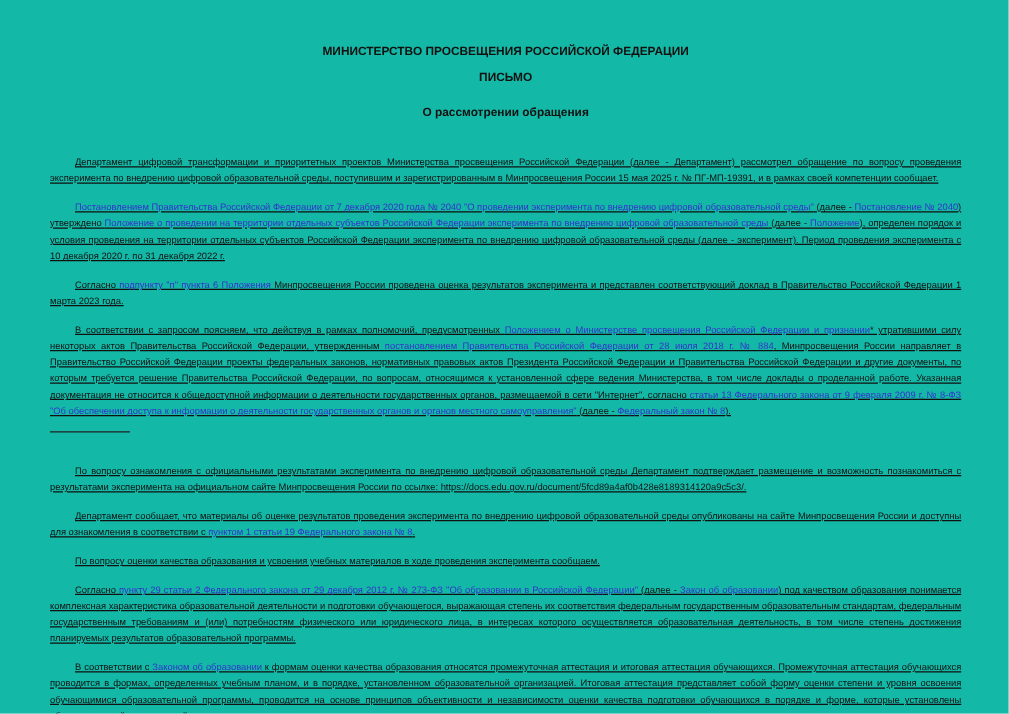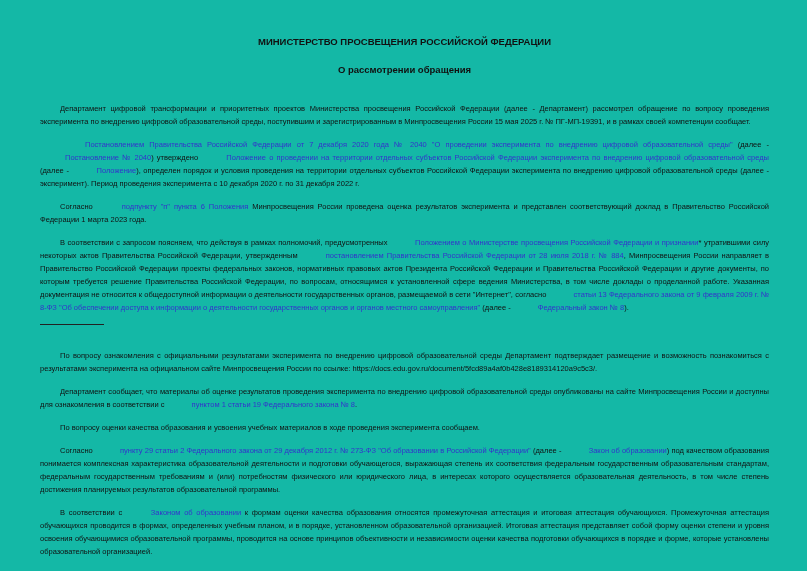--- a/index.html
+++ b/index.html
@@ -17,32 +17,33 @@
   .doc-header { text-align:center; font-weight:bold; font-size:9.5px; line-height:11px; }
   .hdr-line { margin-bottom:10px; }
   .hdr-subject { margin-top:17px;text-align:center; }
   .doc-body {
     margin-top:27px;
     font-size:7.5px;
     line-height:13px;
     text-align:justify;
     color:var(--text-color,#111111);
   }
-  .para { text-indent:20px; margin-bottom:10px; }
-  .link { color:var(--link-color,#3333cc);margin-left:25px; }
+  .para { text-indent:20px; margin-bottom:10px;text-decoration:underline; }
+  .link { color:var(--link-color,#3333cc); }
   .footnote-block { margin-top:2px; margin-bottom:24px; }
   .footnote-sep { width:64px; border-top:1px solid #222; margin-bottom:4px; }
   .footnote-text { padding-left:7px; text-align:left; }
 </style>
 </head>
 <body style="background: rgb(255, 255, 255);">
 
 <div class="page">
   <div class="doc-header">
     <div class="hdr-line">МИНИСТЕРСТВО ПРОСВЕЩЕНИЯ РОССИЙСКОЙ ФЕДЕРАЦИИ</div>
+    <div class="hdr-line">ПИСЬМО</div>
     <div class="hdr-line hdr-subject">О рассмотрении обращения</div>
   </div>
   <div class="doc-body">
       <p class="para"><span>Департамент цифровой трансформации и приоритетных проектов Министерства просвещения Российской Федерации (далее - Департамент) рассмотрел обращение по вопросу проведения эксперимента по внедрению цифровой образовательной среды, поступившим и зарегистрированным в Минпросвещения России 15 мая 2025 г. № ПГ-МП-19391, и в рамках своей компетенции сообщает.</span></p>
       <p class="para"><span class="link">Постановлением Правительства Российской Федерации от 7 декабря 2020 года № 2040 "О проведении эксперимента по внедрению цифровой образовательной среды"</span><span> (далее - </span><span class="link">Постановление № 2040</span><span>) утверждено </span><span class="link">Положение о проведении на территории отдельных субъектов Российской Федерации эксперимента по внедрению цифровой образовательной среды</span><span> (далее - </span><span class="link">Положение</span><span>), определен порядок и условия проведения на территории отдельных субъектов Российской Федерации эксперимента по внедрению цифровой образовательной среды (далее - эксперимент). Период проведения эксперимента с 10 декабря 2020 г. по 31 декабря 2022 г.</span></p>
       <p class="para"><span>Согласно </span><span class="link">подпункту "п" пункта 6 Положения</span><span> Минпросвещения России проведена оценка результатов эксперимента и представлен соответствующий доклад в Правительство Российской Федерации 1 марта 2023 года.</span></p>
       <p class="para"><span>В соответствии с запросом поясняем, что действуя в рамках полномочий, предусмотренных </span><span class="link">Положением о Министерстве просвещения Российской Федерации и признании</span><span>* утратившими силу некоторых актов Правительства Российской Федерации, утвержденным </span><span class="link">постановлением Правительства Российской Федерации от 28 июля 2018 г. № 884</span><span>, Минпросвещения России направляет в Правительство Российской Федерации проекты федеральных законов, нормативных правовых актов Президента Российской Федерации и Правительства Российской Федерации и другие документы, по которым требуется решение Правительства Российской Федерации, по вопросам, относящимся к установленной сфере ведения Министерства, в том числе доклады о проделанной работе. Указанная документация не относится к общедоступной информации о деятельности государственных органов, размещаемой в сети "Интернет", согласно </span><span class="link">статьи 13 Федерального закона от 9 февраля 2009 г. № 8-ФЗ "Об обеспечении доступа к информации о деятельности государственных органов и органов местного самоуправления"</span><span> (далее - </span><span class="link">Федеральный закон № 8</span><span>).</span></p>
       <div class="footnote-block">
         <div class="footnote-sep"></div>
       </div>

